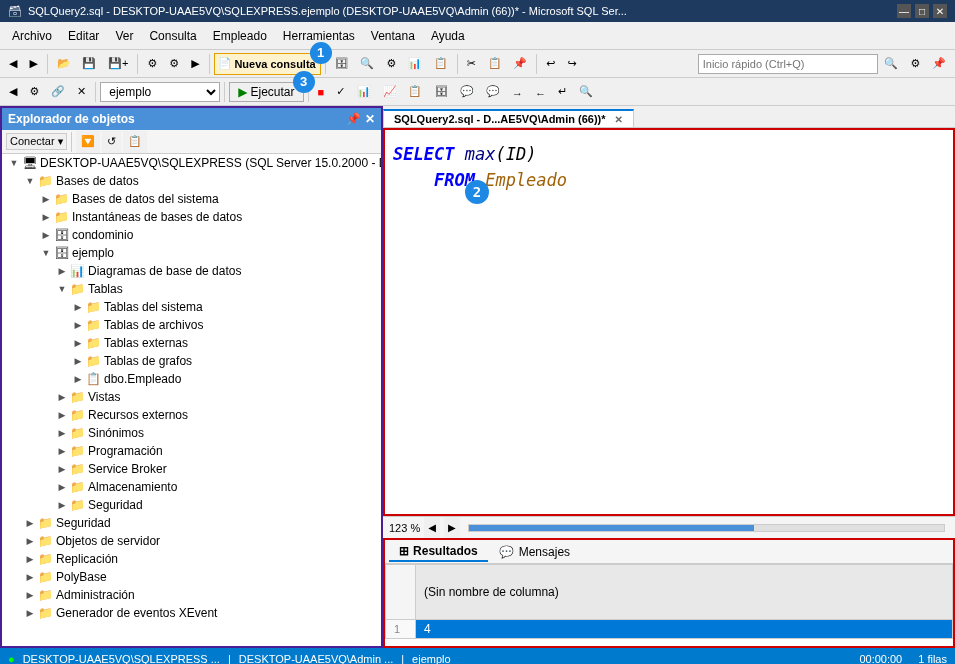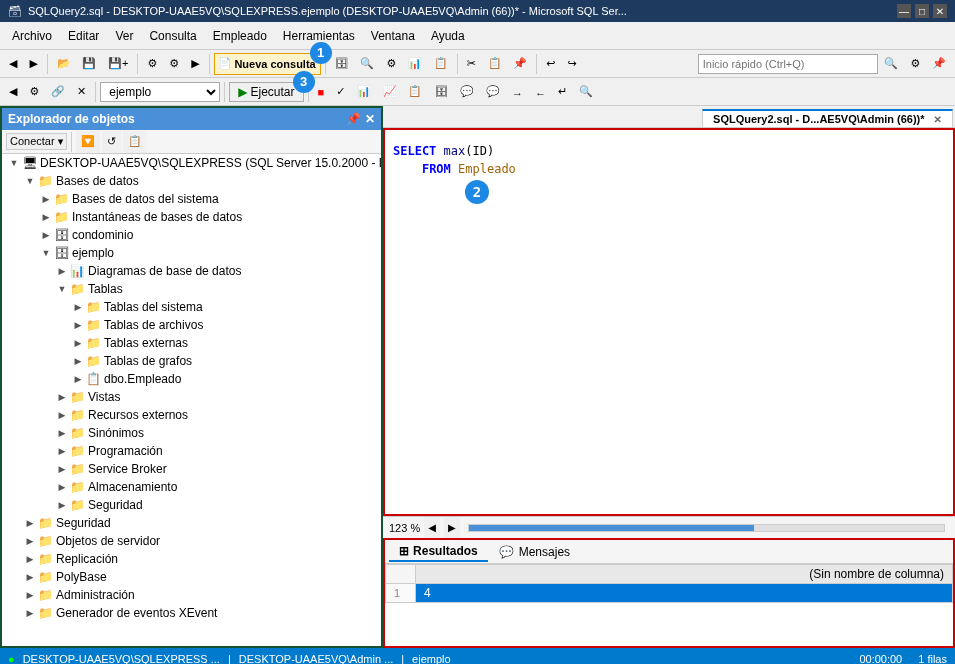--- a/index.html
+++ b/index.html
@@ -21,56 +21,56 @@
     .tb-btn-highlight { background: #fff3cd; border: 1px solid #e0a000 !important; font-weight: bold; color: #000; }
     .tb-sep { width: 1px; height: 20px; background: #ccc; margin: 0 2px; }
 
     
     #toolbar2 { background: #f0f0f0; height: 28px; display: flex; align-items: center; padding: 0 4px; border-bottom: 1px solid #ccc; gap: 2px; }
 
     
     #main { display: flex; height: calc(664px - 22px - 22px - 28px - 28px - 22px); }
 
     
-    #object-explorer { width: 383px; background: white; border-right: 1px solid #ccc; display: flex; flex-direction: column; border: 2px solid #14532d; }
+    #object-explorer { width: 383px; background: white; border-right: 1px solid #ccc; display: flex; flex-direction: column; border: 2px solid #4c1d95; }
     #oe-header { background: #4a90d9; color: white; padding: 2px 6px; font-size: 12px; font-weight: bold; display: flex; justify-content: space-between; align-items: center; height: 22px; }
     #oe-toolbar { background: #f5f5f5; border-bottom: 1px solid #ccc; padding: 2px 4px; display: flex; align-items: center; gap: 2px; height: 24px; }
     #oe-tree { flex: 1; overflow-y: auto; overflow-x: hidden; font-size: 12px; }
 
     .tree-item { display: flex; align-items: center; padding: 1px 0; cursor: pointer; white-space: nowrap; user-select: none; }
     .expand-btn { width: 16px; height: 16px; display: flex; align-items: center; justify-content: center; flex-shrink: 0; font-size: 9px; color: #555; }
     .tree-icon { width: 16px; height: 16px; display: flex; align-items: center; justify-content: center; flex-shrink: 0; font-size: 12px; }
     .tree-label { padding-left: 2px; font-size: 12px; }
 
     
     #right-panel { flex: 1; display: flex; flex-direction: column; }
 
     
-    #query-tabs { display: flex; background: #f0f0f0; border-bottom: 1px solid #ccc; height: 22px; align-items: flex-end; justify-content: flex-end; }
+    #query-tabs { display: flex; background: #f0f0f0; border-bottom: 1px solid #ccc; height: 22px; align-items: flex-end; }
     .q-tab { padding: 2px 10px; font-size: 11px; cursor: pointer; border: 1px solid #ccc; border-bottom: none; background: #e0e0e0; margin-right: 2px; }
     .q-tab.active { background: white; border-top: 2px solid #0078d7; font-weight: bold; }
     .q-tab-close { margin-left: 6px; font-size: 10px; color: #666; }
 
     
     #query-editor { flex: 1; background: white; border: 2px solid #cc0000; padding: 8px; font-family: Consolas, monospace; font-size: 13px; overflow: auto; position: relative; }
     .kw { color: #0000ff; font-weight: bold; }
     .fn { color: #000080; }
     .tbl { color: #a16207; }
 
     
     #zoom-bar { background: #f5f5f5; border-top: 1px solid #ccc; height: 22px; display: flex; align-items: center; padding: 0 6px; font-size: 11px; gap: 4px; }
 
     
     #results-panel { background: white; border: 2px solid #cc0000; height: 110px; display: flex; flex-direction: column; }
     #results-tabs { display: flex; background: #f5f5f5; border-bottom: 1px solid #ccc; height: 24px; align-items: center; padding: 0 4px; gap: 2px; }
     .r-tab { padding: 2px 10px; font-size: 12px; cursor: pointer; display: flex; align-items: center; gap: 4px; }
     .r-tab.active { font-weight: bold; border-bottom: 2px solid #0078d7; }
     #results-content { flex: 1; overflow: auto; }
     .results-table { border-collapse: collapse; width: 100%; font-size: 12px; }
-    .results-table th { background: #e8e8e8; border: 1px solid #ccc; padding: 2px 8px; text-align: right; font-weight: normal; }
+    .results-table th { background: #e8e8e8; border: 1px solid #ccc; padding: 20px 8px; text-align: left; font-weight: normal; }
     .results-table td { border: 1px solid #ccc; padding: 2px 8px; }
     .results-table td.selected { background: #0078d7; color: white; }
     .row-num { color: #888; font-size: 11px; padding: 2px 4px; border: 1px solid #ccc; background: #f9f9f9; }
 
     
     #status-bar { background: #007acc; color: white; height: 22px; display: flex; align-items: center; font-size: 11px; padding: 0 8px; gap: 8px; justify-content: space-between; }
     #status-bar .status-left { display: flex; align-items: center; gap: 8px; }
     #status-bar .status-right { display: flex; gap: 16px; }
 
     
@@ -340,21 +340,21 @@
         <span>SQLQuery2.sql - D...AE5VQ\Admin (66))*</span>
         <span class="q-tab-close">✕</span>
       </div>
     </div>
 
     <div id="query-editor" style="flex:1; min-height:0;">
 
       <div class="callout" style="top: 50px; left: 80px;">
         <span>2</span>
       </div>
-      <pre style="font-family:Consolas,monospace; font-size:12px; line-height:1.5; padding-top:4px;"><span class="kw">SELECT</span> <span class="fn">max</span>(<span style="color:#000;">ID</span>)
+      <pre style="font-family:Consolas,monospace; font-size:17px; line-height:1.5; padding-top:4px;font-style:italic;"><span class="kw">SELECT</span> <span class="fn">max</span>(<span style="color:#000;">ID</span>)
     <span class="kw">FROM</span> <span class="tbl">Empleado</span></pre>
     </div>
 
     <div id="zoom-bar">
       <span>123 %</span>
       <button class="tb-btn" style="font-size:10px; padding:0 3px;">◀</button>
       <button class="tb-btn" style="font-size:10px; padding:0 3px;">▶</button>
       <div style="flex:1; height:8px; background:#e0e0e0; border:1px solid #ccc; margin:0 4px; position:relative;">
         <div style="position:absolute; left:0; top:0; height:100%; width:60%; background:#4a90d9;"></div>
       </div>

